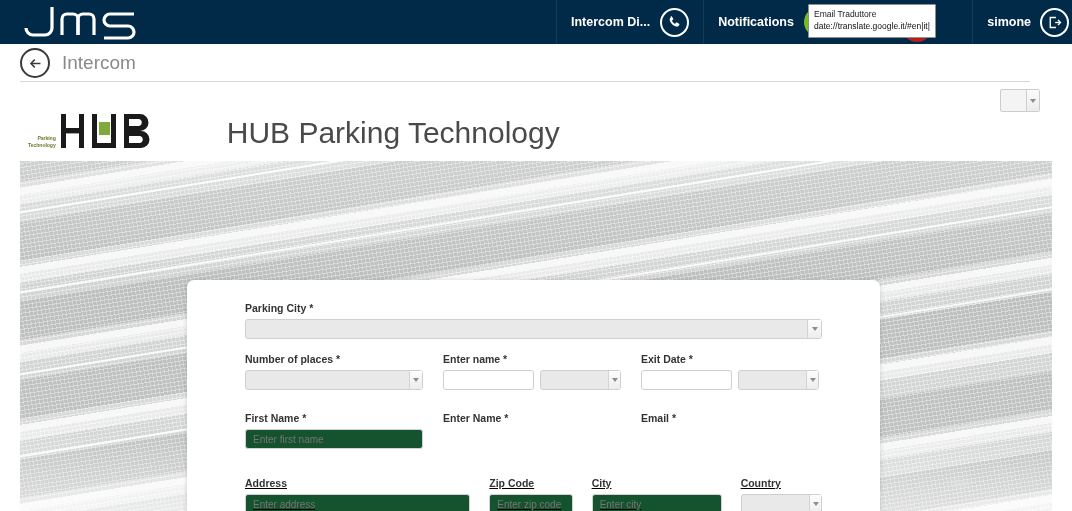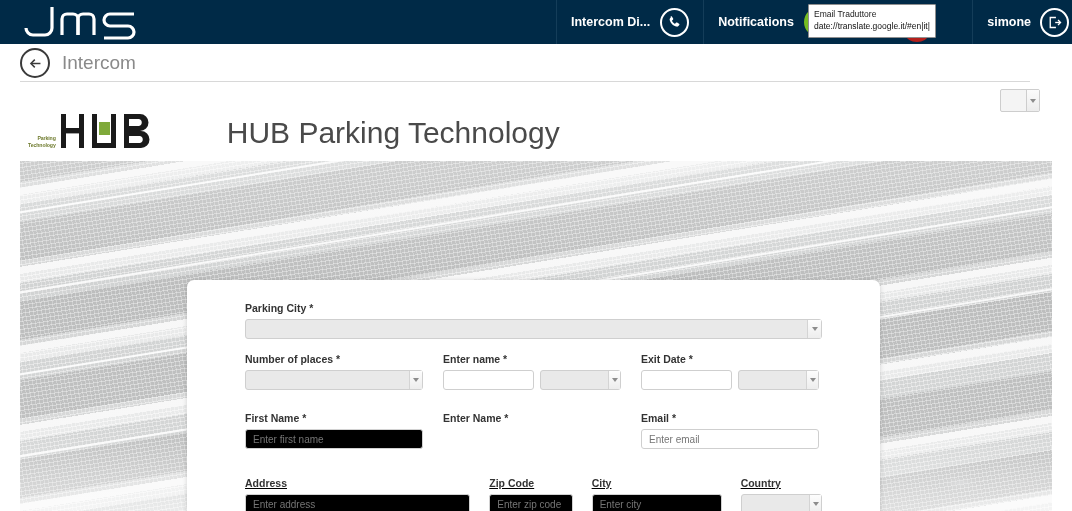--- a/index.html
+++ b/index.html
@@ -208,21 +208,21 @@
     padding: 22px 58px 0 58px;
   }
 
   .lbl {
     font-size: 10.5px; font-weight: bold; color: #333333;
     margin-bottom: 5px; display: block; white-space: nowrap;
   }
 
   .fld {
     height: 20px;
-    background: #000000;
+    background: #14532d;
     border: 1px solid #d2d2d2;
     border-radius: 3px;
     font-size: 10px; color: #9a9a9a;
     display: flex; align-items: center;
     padding: 0 7px;
     font-family: "Liberation Sans", sans-serif;
     width: 100%;
   }
   .fld.white { background: #ffffff; border-color: #cfcfcf; }
   .sel {
@@ -405,21 +405,20 @@
       <div class="row" style="gap:20px;margin-top:22px;margin-bottom:28px;">
         <div style="width:178px;">
           <label class="lbl">First Name *</label>
           <input class="fld" type="text" placeholder="Enter first name" style="">
         </div>
         <div style="width:178px;">
           <label class="lbl">Enter Name *</label>
         </div>
         <div style="width:178px;">
           <label class="lbl">Email *</label>
-          <input class="fld white" type="text" placeholder="Enter email" style="">
         </div>
       </div>
 
       <div class="row" style="gap:19px;text-decoration:underline;">
         <div style="width:227px;">
           <label class="lbl">Address</label>
           <input class="fld" type="text" placeholder="Enter address" style="">
         </div>
         <div style="width:84px;">
           <label class="lbl">Zip Code</label>

